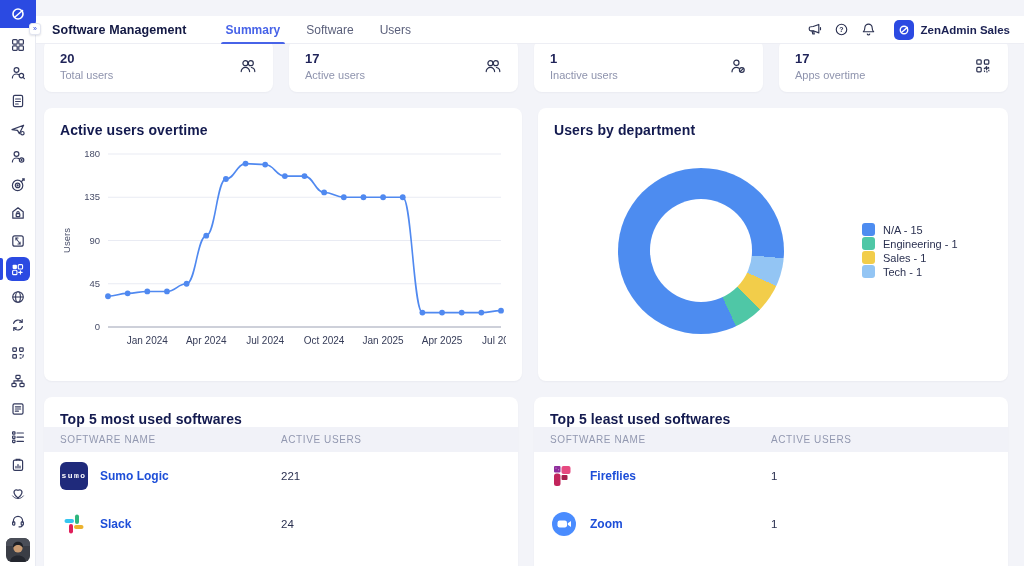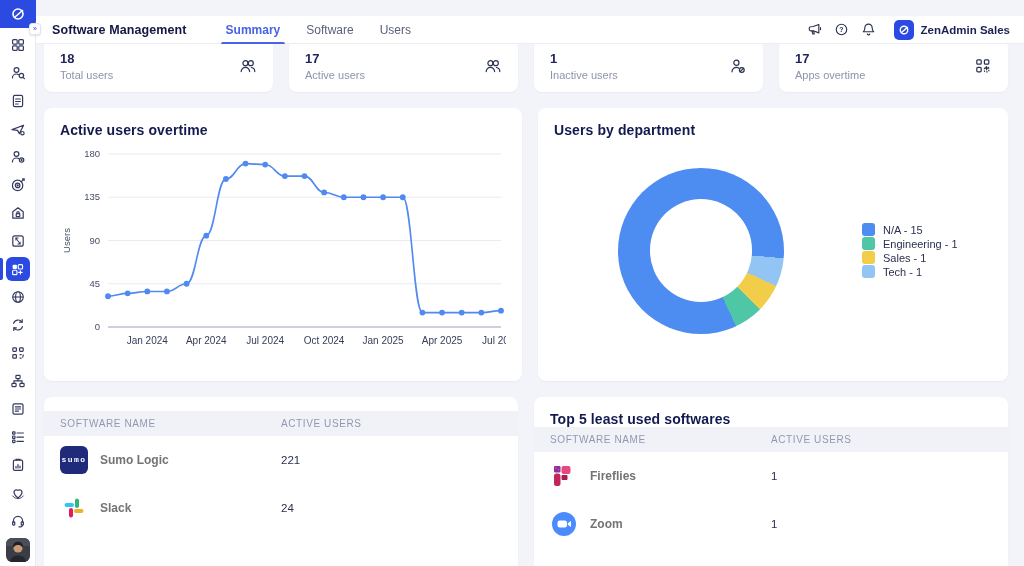--- a/index.html
+++ b/index.html
@@ -54,21 +54,21 @@
   
   .panel.tbl { height:190px; padding:14px 0 0 0; overflow:hidden; }
   .panel.tbl .panel-title { padding:0 16px; }
   .t-head { background:#F1F2F8; display:grid; grid-template-columns:1fr 1fr; padding:7px 16px; }
   .t-head span { font-size:10px; color:#9298B0; letter-spacing:.6px; }
   .t-row { display:grid; grid-template-columns:1fr 1fr; align-items:center; padding:10px 16px; cursor:pointer; }
   .t-name { display:flex; align-items:center; gap:12px; }
   .app-logo { width:28px; height:28px; border-radius:6px; flex:0 0 auto; display:flex; align-items:center; justify-content:center; overflow:hidden; }
   .sumo-logo { background:#1F2A7B; flex-direction:row; }
   .sumo-logo span { color:#fff; font-size:8px; font-weight:bold; line-height:8px; letter-spacing:1.5px; font-family:"Liberation Mono",monospace; }
-  .row-name { font-size:12px; font-weight:bold; color:#737373; }
+  .row-name { font-size:12px; font-weight:bold; color:#1d4ed8; }
   .row-users { font-size:11.5px; color:#2A3050; }
 
   
   .line-chart-svg text { font-family:"Liberation Sans",sans-serif; }
 </style>
 </head>
 <body>
 
 <div class="sidebar">
   <div class="logo-box">
@@ -262,21 +262,21 @@
       <span class="account-name">ZenAdmin Sales</span>
     </div>
   </div>
 </div>
 
 <div class="content">
 
   <div class="cards-row">
     <div class="stat-card">
       <div>
-          <div class="stat-value">18</div>
+          <div class="stat-value">20</div>
            <div class="stat-label">Total users</div>
         </div>
       <svg width="18" height="18" viewBox="0 0 18 18" fill="none" stroke="#2A3050" stroke-width="1.2" stroke-linecap="round">
         <circle cx="6.4" cy="6.2" r="2.5"></circle>
           <path d="M2.2 14.6c0-2.4 1.9-4.2 4.2-4.2 2.3 0 4.2 1.8 4.2 4.2"></path>
         <circle cx="11.8" cy="6.2" r="2.5"></circle>
           <path d="M12.4 10.5c2 .3 3.4 2 3.4 4.1"></path>
       </svg>
     </div>
     <div class="stat-card">
@@ -385,20 +385,21 @@
             <span class="legend-swatch" style="background: rgb(147, 197, 244);"></span>
             <span class="legend-label">Tech - 1</span>
           </div>
         </div>
       </div>
     </div>
   </div>
 
   <div class="panels-row">
     <div class="panel tbl">
+      <div class="panel-title">Top 5 most used softwares</div>
       <div class="t-head">
         <span>SOFTWARE NAME</span>
         <span>ACTIVE USERS</span>
       </div>
       <div class="t-row">
         <div class="t-name">
           <span class="app-logo sumo-logo">
             <span>su</span>
             <span>mo</span>
           </span>

